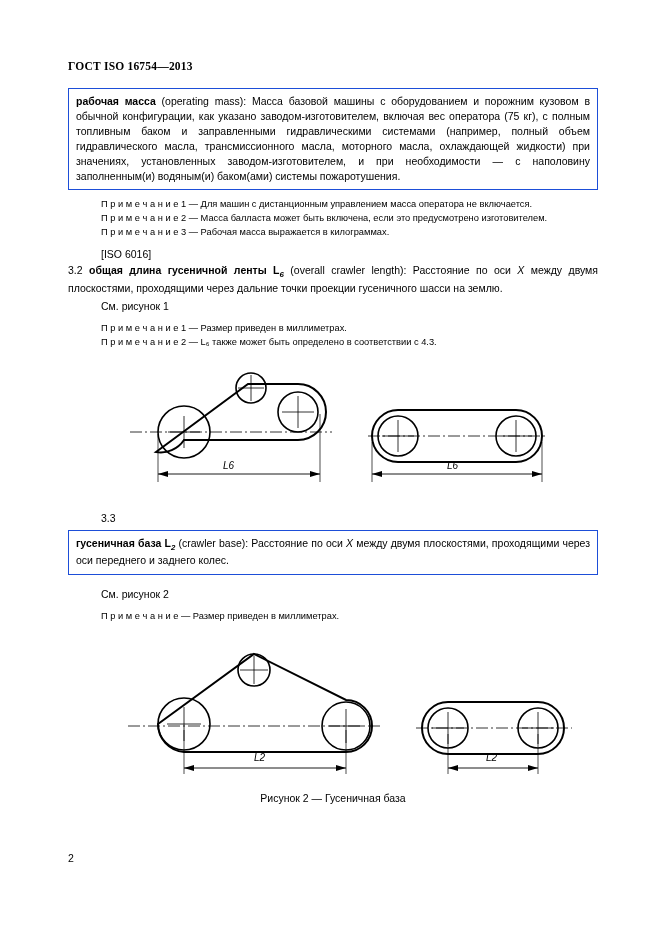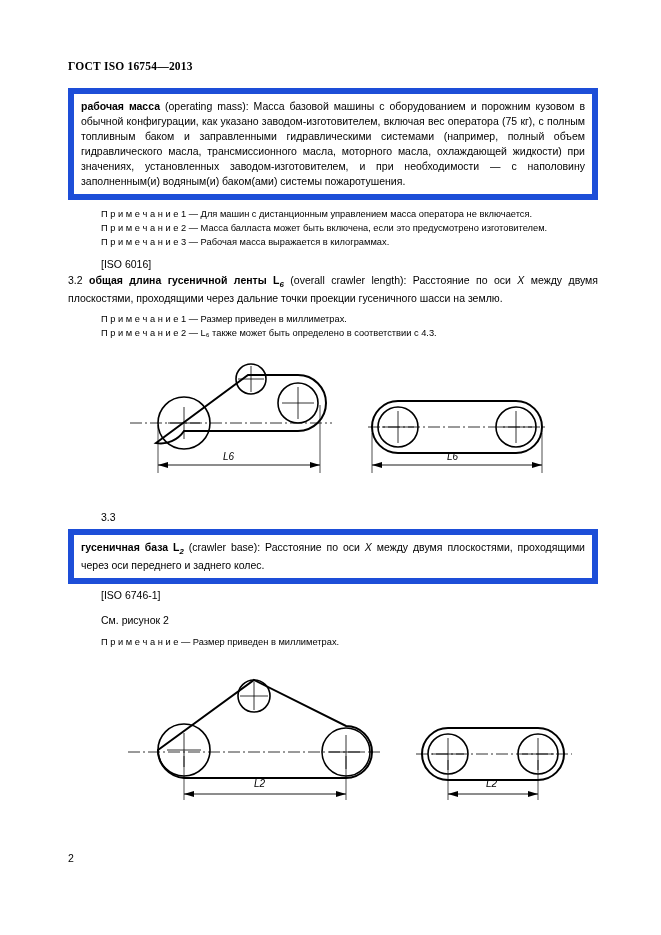--- a/index.html
+++ b/index.html
@@ -35,21 +35,21 @@
     position: absolute;
     left: 68px;
     top: 88px;
     width: 530px;
   }
   .clause-num {
     font-size: 10.5px;
     margin: 0 0 6px 33px;
   }
   .boxed {
-    border: 6px solid #1d4ed8;
+    border: 1px solid #1d4ed8;
     padding: 5px 7px 6px 7px;
     font-size: 10.5px;
     line-height: 1.42;
     text-align: justify;
     margin: 0 0 0 0;
   }
   .boxed b {
     font-weight: bold;
   }
   .para {
@@ -117,20 +117,21 @@
       <div class="note">П р и м е ч а н и е  3 — Рабочая масса выражается в килограммах.</div>
     </div>
 
     <div class="src">[ISO 6016]</div>
 
     <div class="para">
       <span>3.2</span>
       <b><span>общая длина гусеничной ленты L</span><span class="sub ital">6</span></b><span> (overall crawler length): Расстояние по оси </span><span class="ital">X</span><span> между двумя плоскостями, проходящими через дальние точки проекции гусеничного шасси на землю.</span>
     </div>
 
+    <div class="para indent tight">См. рисунок 1</div>
 
     <div class="notes-block">
       <div class="note">П р и м е ч а н и е  1 — Размер приведен в миллиметрах.</div>
       <div class="note">П р и м е ч а н и е  2 — L₆ также может быть определено в соответствии с 4.3.</div>
     </div>
 
     <div class="fig-wrap">
       <svg width="530" height="150" viewBox="0 0 530 150">
 
         <g fill="none" stroke="#000" stroke-width="2">
@@ -177,27 +178,26 @@
       </svg>
       <div style="position:absolute; left:155px; top:110px; font-style:italic; font-size:10px;">
         <span>L6</span>
       </div>
       <div style="position:absolute; left:379px; top:110px; font-style:italic; font-size:10px;">
         <span>L6</span>
       </div>
     </div>
 
 
-    <div class="clause-num" style="margin-top:16px;">3.3</div>
+    <div class="clause-num" style="margin-top:8px;">3.3</div>
 
     <div class="boxed">
       <b><span>гусеничная база L</span><span class="sub ital">2</span></b><span> (crawler base): Расстояние по оси </span><span class="ital">X</span><span> между двумя плоскостями, проходящими через оси переднего и заднего колес.</span>
     </div>
 
-    <div class="src" style="margin-top:5px;">[ISO 6746-1]</div>
 
     <div class="para indent" style="margin-top:12px;">См. рисунок 2</div>
 
     <div class="notes-block">
       <div class="note">П р и м е ч а н и е  — Размер приведен в миллиметрах.</div>
     </div>
 
     <div class="fig-wrap" style="margin-top:6px;">
       <svg width="530" height="150" viewBox="0 0 530 150">
 
@@ -241,17 +241,18 @@
         <polygon points="470,138 460,135 460,141" fill="#000"></polygon>
       </svg>
       <div style="position:absolute; left:186px; top:122px; font-style:italic; font-size:10px;">
         <span>L2</span>
       </div>
       <div style="position:absolute; left:418px; top:122px; font-style:italic; font-size:10px;">
         <span>L2</span>
       </div>
     </div>
 
+    <div class="caption">Рисунок 2 — Гусеничная база</div>
 
   </div>
 
   <div class="pagenum">2</div>
 </div>
 
 </body></html>

